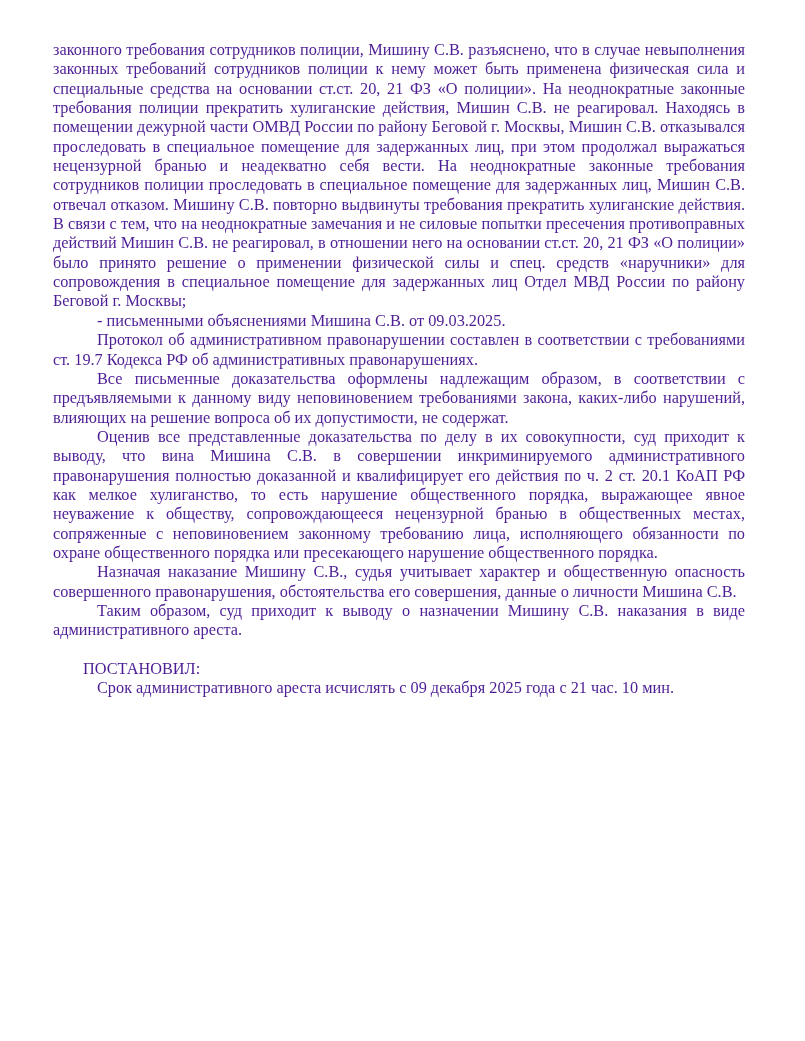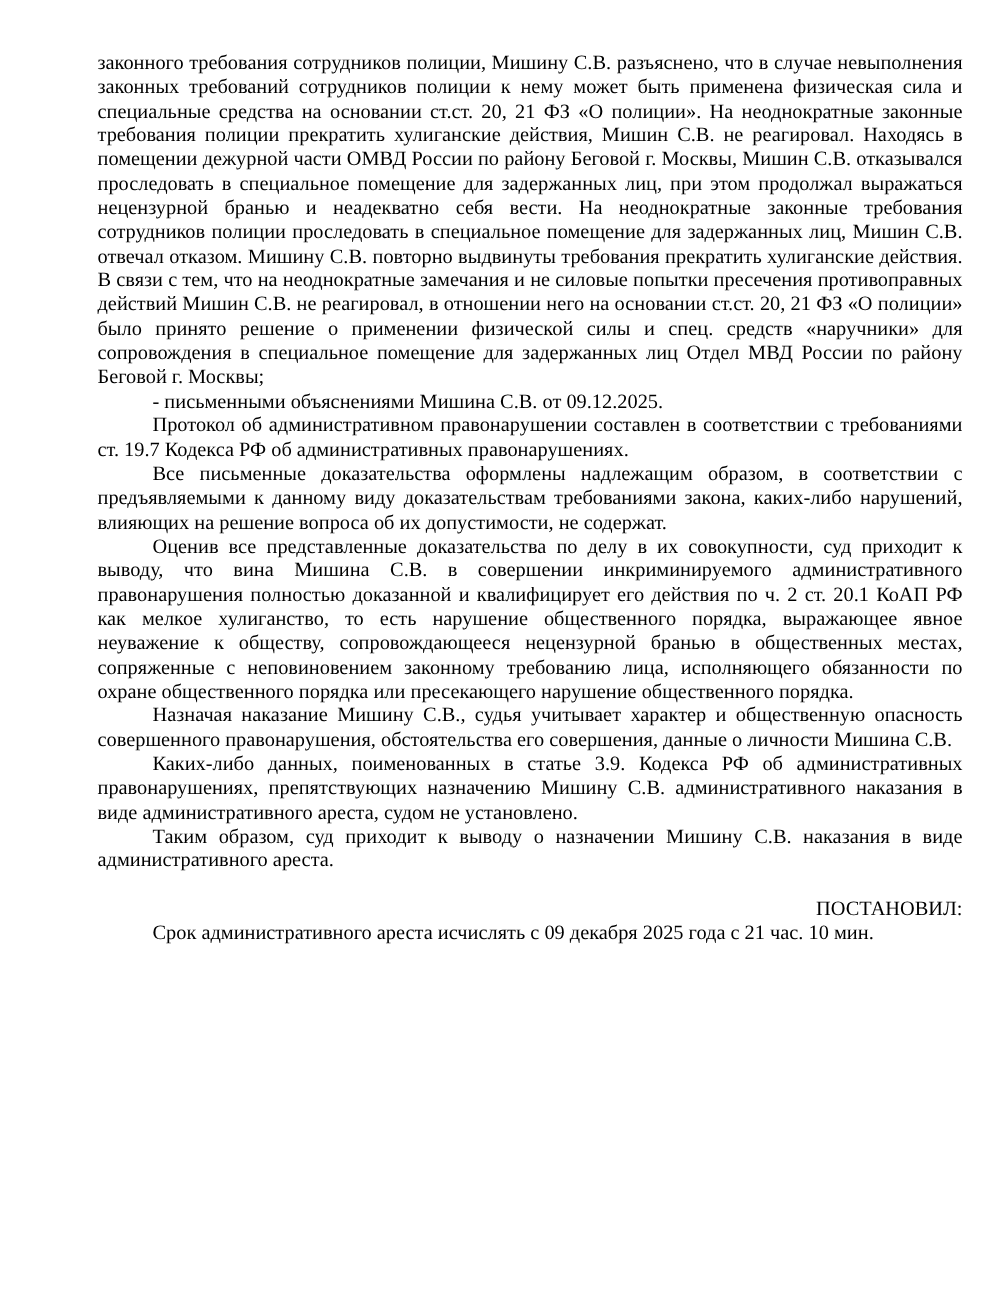--- a/index.html
+++ b/index.html
@@ -8,58 +8,57 @@
       background: #ffffff;
     }
     body {
       width: 805px;
       height: 1041px;
       overflow: hidden;
       position: relative;
     }
     .page {
       position: absolute;
-      left: 78px;
+      left: 53px;
       top: 40px;
       width: 692px;
       font-family: "Liberation Serif", serif;
       font-size: 16.3px;
       line-height: 19.35px;
-      color: #000000;
+      color: #4c1d95;
       text-align: justify;
     }
     .para {
       margin: 0;
       padding: 0;
       text-indent: 44px;
     }
     .para.no-indent {
       text-indent: 0;
     }
     .blank {
       height: 19.35px;
     }
     .heading {
       margin: 0;
-      text-align: right;
+      text-align: left;
       text-indent: 0;
       padding-left: 30px;
     }
   </style>
 </head>
 <body>
 
 <div class="page">
   <p class="para no-indent">законного требования сотрудников полиции, Мишину С.В. разъяснено, что в случае невыполнения законных требований сотрудников полиции к нему может быть применена физическая сила и специальные средства на основании ст.ст. 20, 21 ФЗ «О полиции». На неоднократные законные требования полиции прекратить хулиганские действия, Мишин С.В. не реагировал. Находясь в помещении дежурной части ОМВД России по району Беговой г. Москвы, Мишин С.В. отказывался проследовать в специальное помещение для задержанных лиц, при этом продолжал выражаться нецензурной бранью и неадекватно себя вести. На неоднократные законные требования сотрудников полиции проследовать в специальное помещение для задержанных лиц, Мишин С.В. отвечал отказом. Мишину С.В. повторно выдвинуты требования прекратить хулиганские действия. В связи с тем, что на неоднократные замечания и не силовые попытки пресечения противоправных действий Мишин С.В. не реагировал, в отношении него на основании ст.ст. 20, 21 ФЗ «О полиции» было принято решение о применении физической силы и спец. средств «наручники» для сопровождения в специальное помещение для задержанных лиц Отдел МВД России по району Беговой г. Москвы;</p>
-  <p class="para">- письменными объяснениями Мишина С.В. от 09.12.2025.</p>
+  <p class="para">- письменными объяснениями Мишина С.В. от 09.03.2025.</p>
   <p class="para">Протокол об административном правонарушении составлен в соответствии с требованиями ст. 19.7 Кодекса РФ об административных правонарушениях.</p>
-  <p class="para">Все письменные доказательства оформлены надлежащим образом, в соответствии с предъявляемыми к данному виду доказательствам требованиями закона, каких-либо нарушений, влияющих на решение вопроса об их допустимости, не содержат.</p>
+  <p class="para">Все письменные доказательства оформлены надлежащим образом, в соответствии с предъявляемыми к данному виду неповиновением требованиями закона, каких-либо нарушений, влияющих на решение вопроса об их допустимости, не содержат.</p>
   <p class="para">Оценив все представленные доказательства по делу в их совокупности, суд приходит к выводу, что вина Мишина С.В. в совершении инкриминируемого административного правонарушения полностью доказанной и квалифицирует его действия по ч. 2 ст. 20.1 КоАП РФ как мелкое хулиганство, то есть нарушение общественного порядка, выражающее явное неуважение к обществу, сопровождающееся нецензурной бранью в общественных местах, сопряженные с неповиновением законному требованию лица, исполняющего обязанности по охране общественного порядка или пресекающего нарушение общественного порядка.</p>
   <p class="para">Назначая наказание Мишину С.В., судья учитывает характер и общественную опасность совершенного правонарушения, обстоятельства его совершения, данные о личности Мишина С.В.</p>
-  <p class="para">Каких-либо данных, поименованных в статье 3.9. Кодекса РФ об административных правонарушениях, препятствующих назначению Мишину С.В. административного наказания в виде административного ареста, судом не установлено.</p>
   <p class="para">Таким образом, суд приходит к выводу о назначении Мишину С.В. наказания в виде административного ареста.</p>
 
   <div class="blank"></div>
 
   <p class="heading">ПОСТАНОВИЛ:</p>
 
   <p class="para">Срок административного ареста исчислять с 09 декабря 2025 года с 21 час. 10 мин.</p>
 </div>
 
 </body></html>

